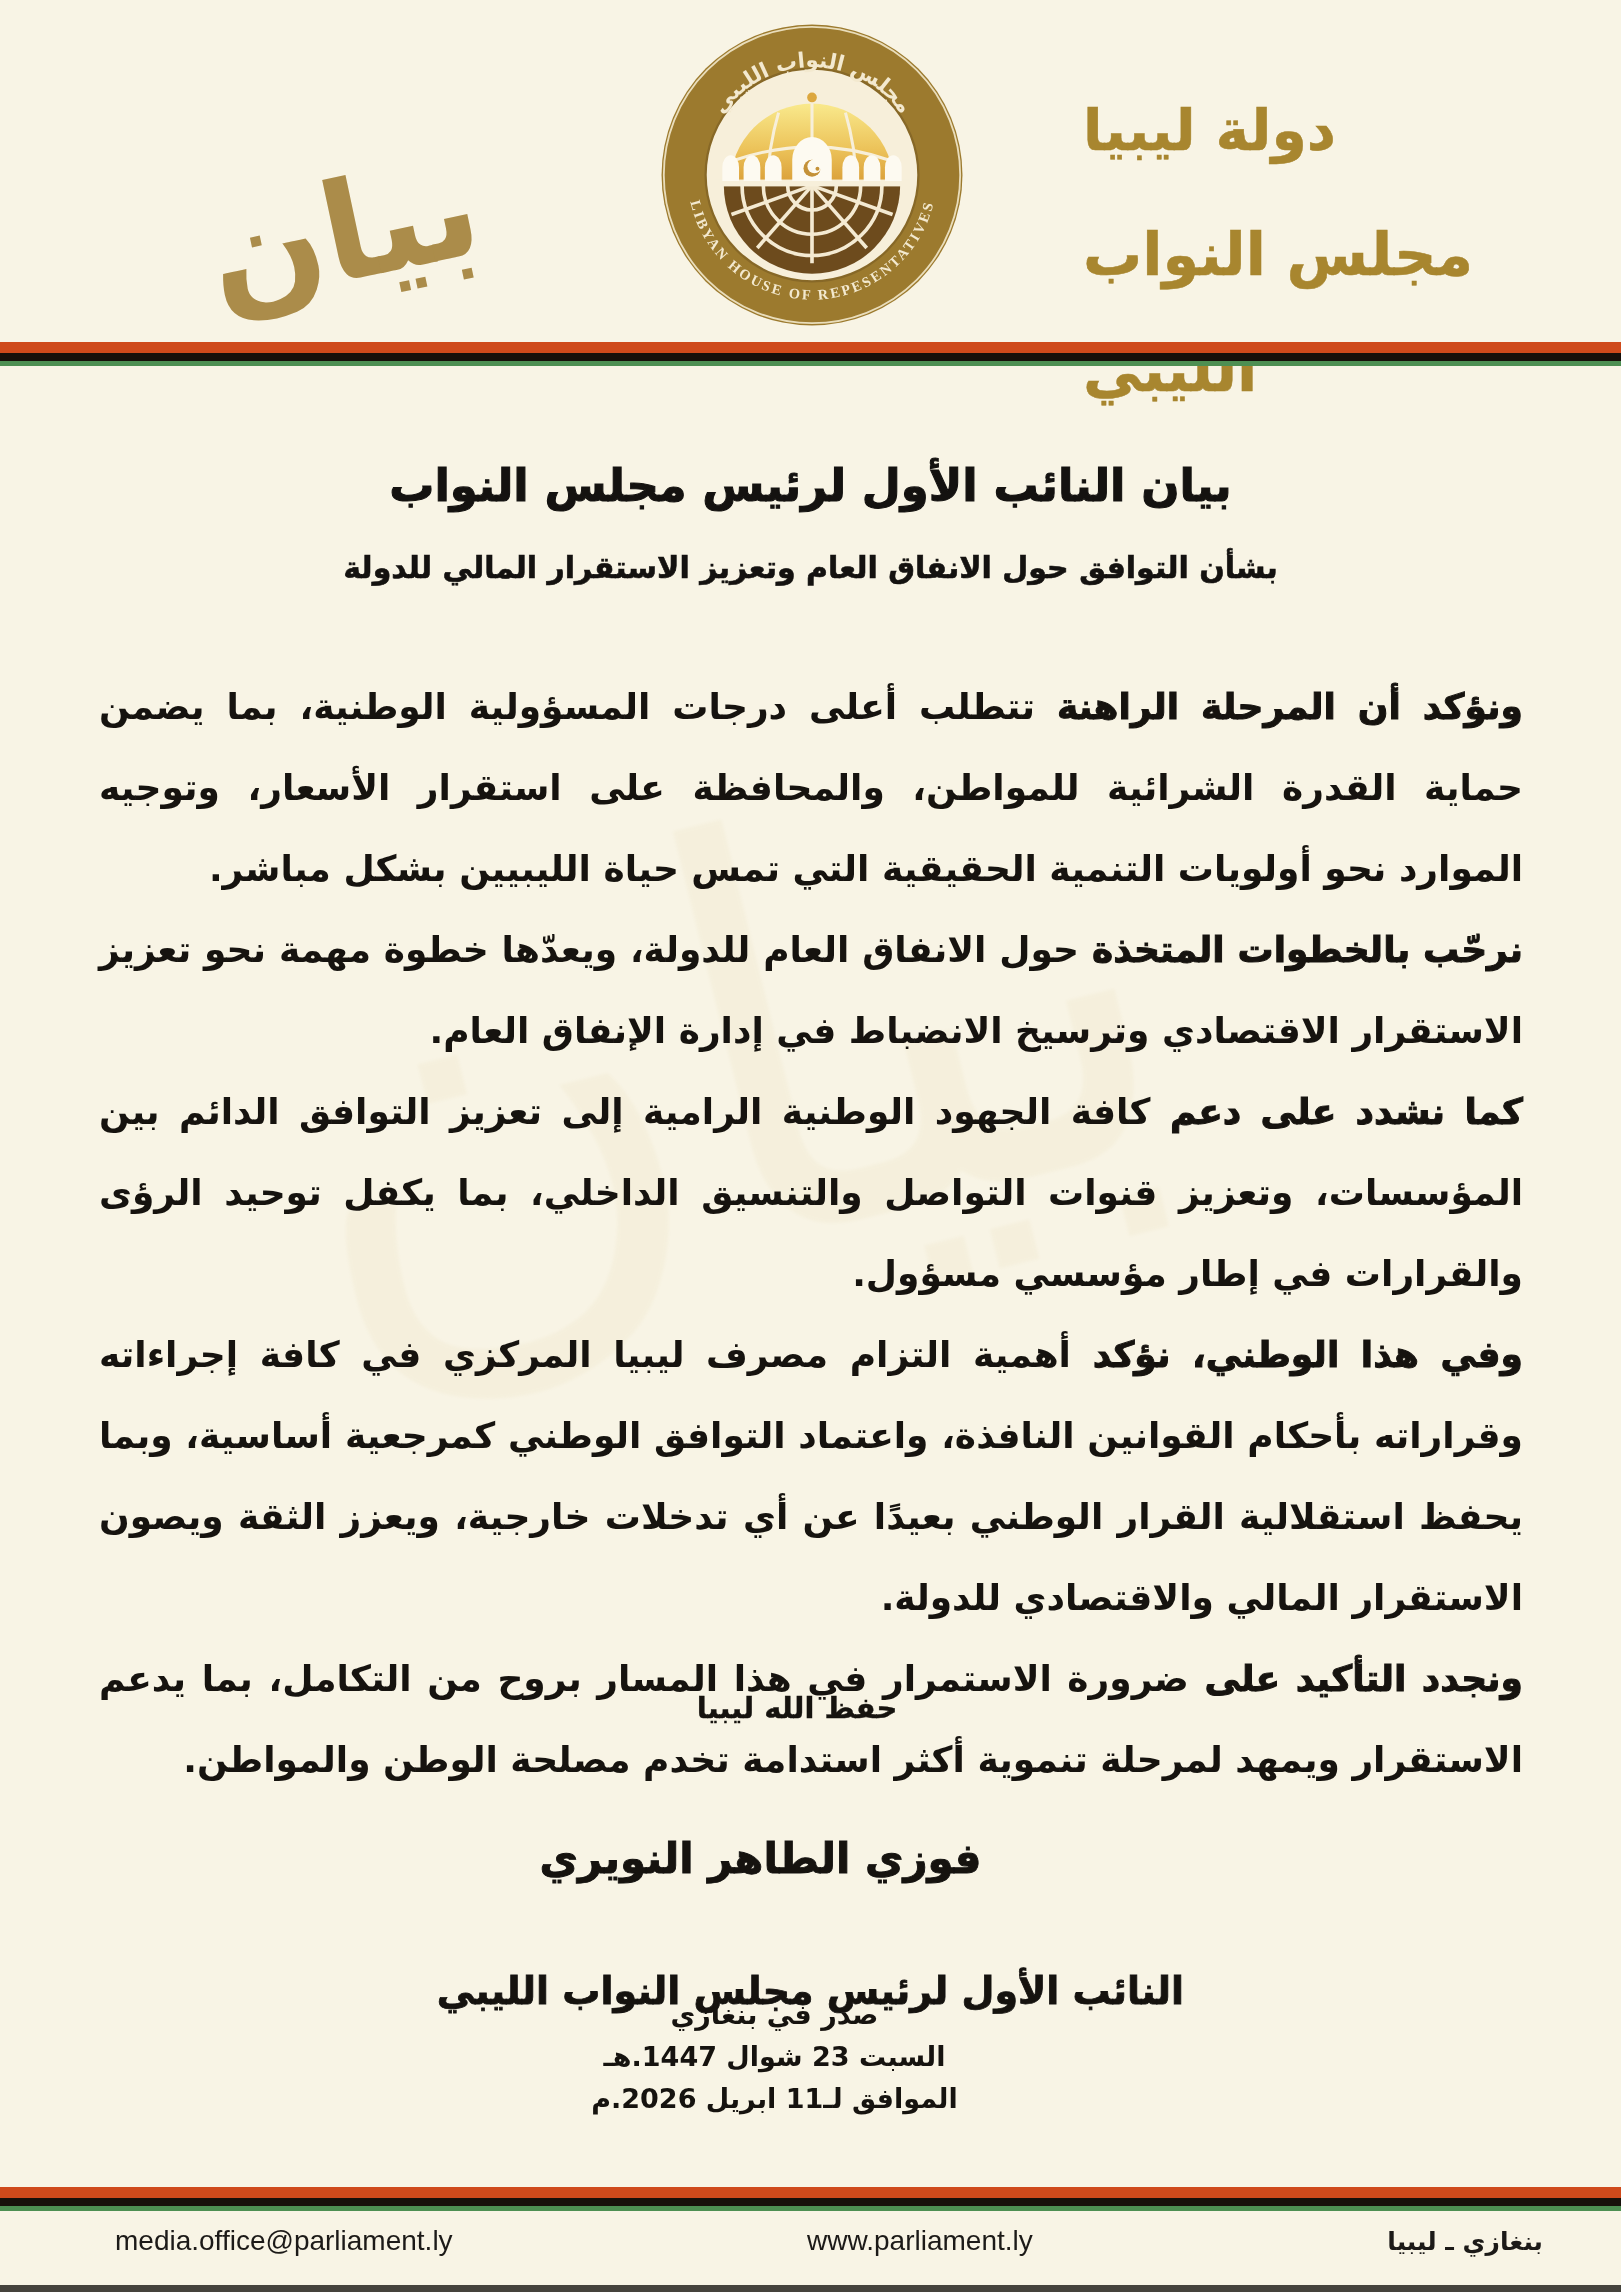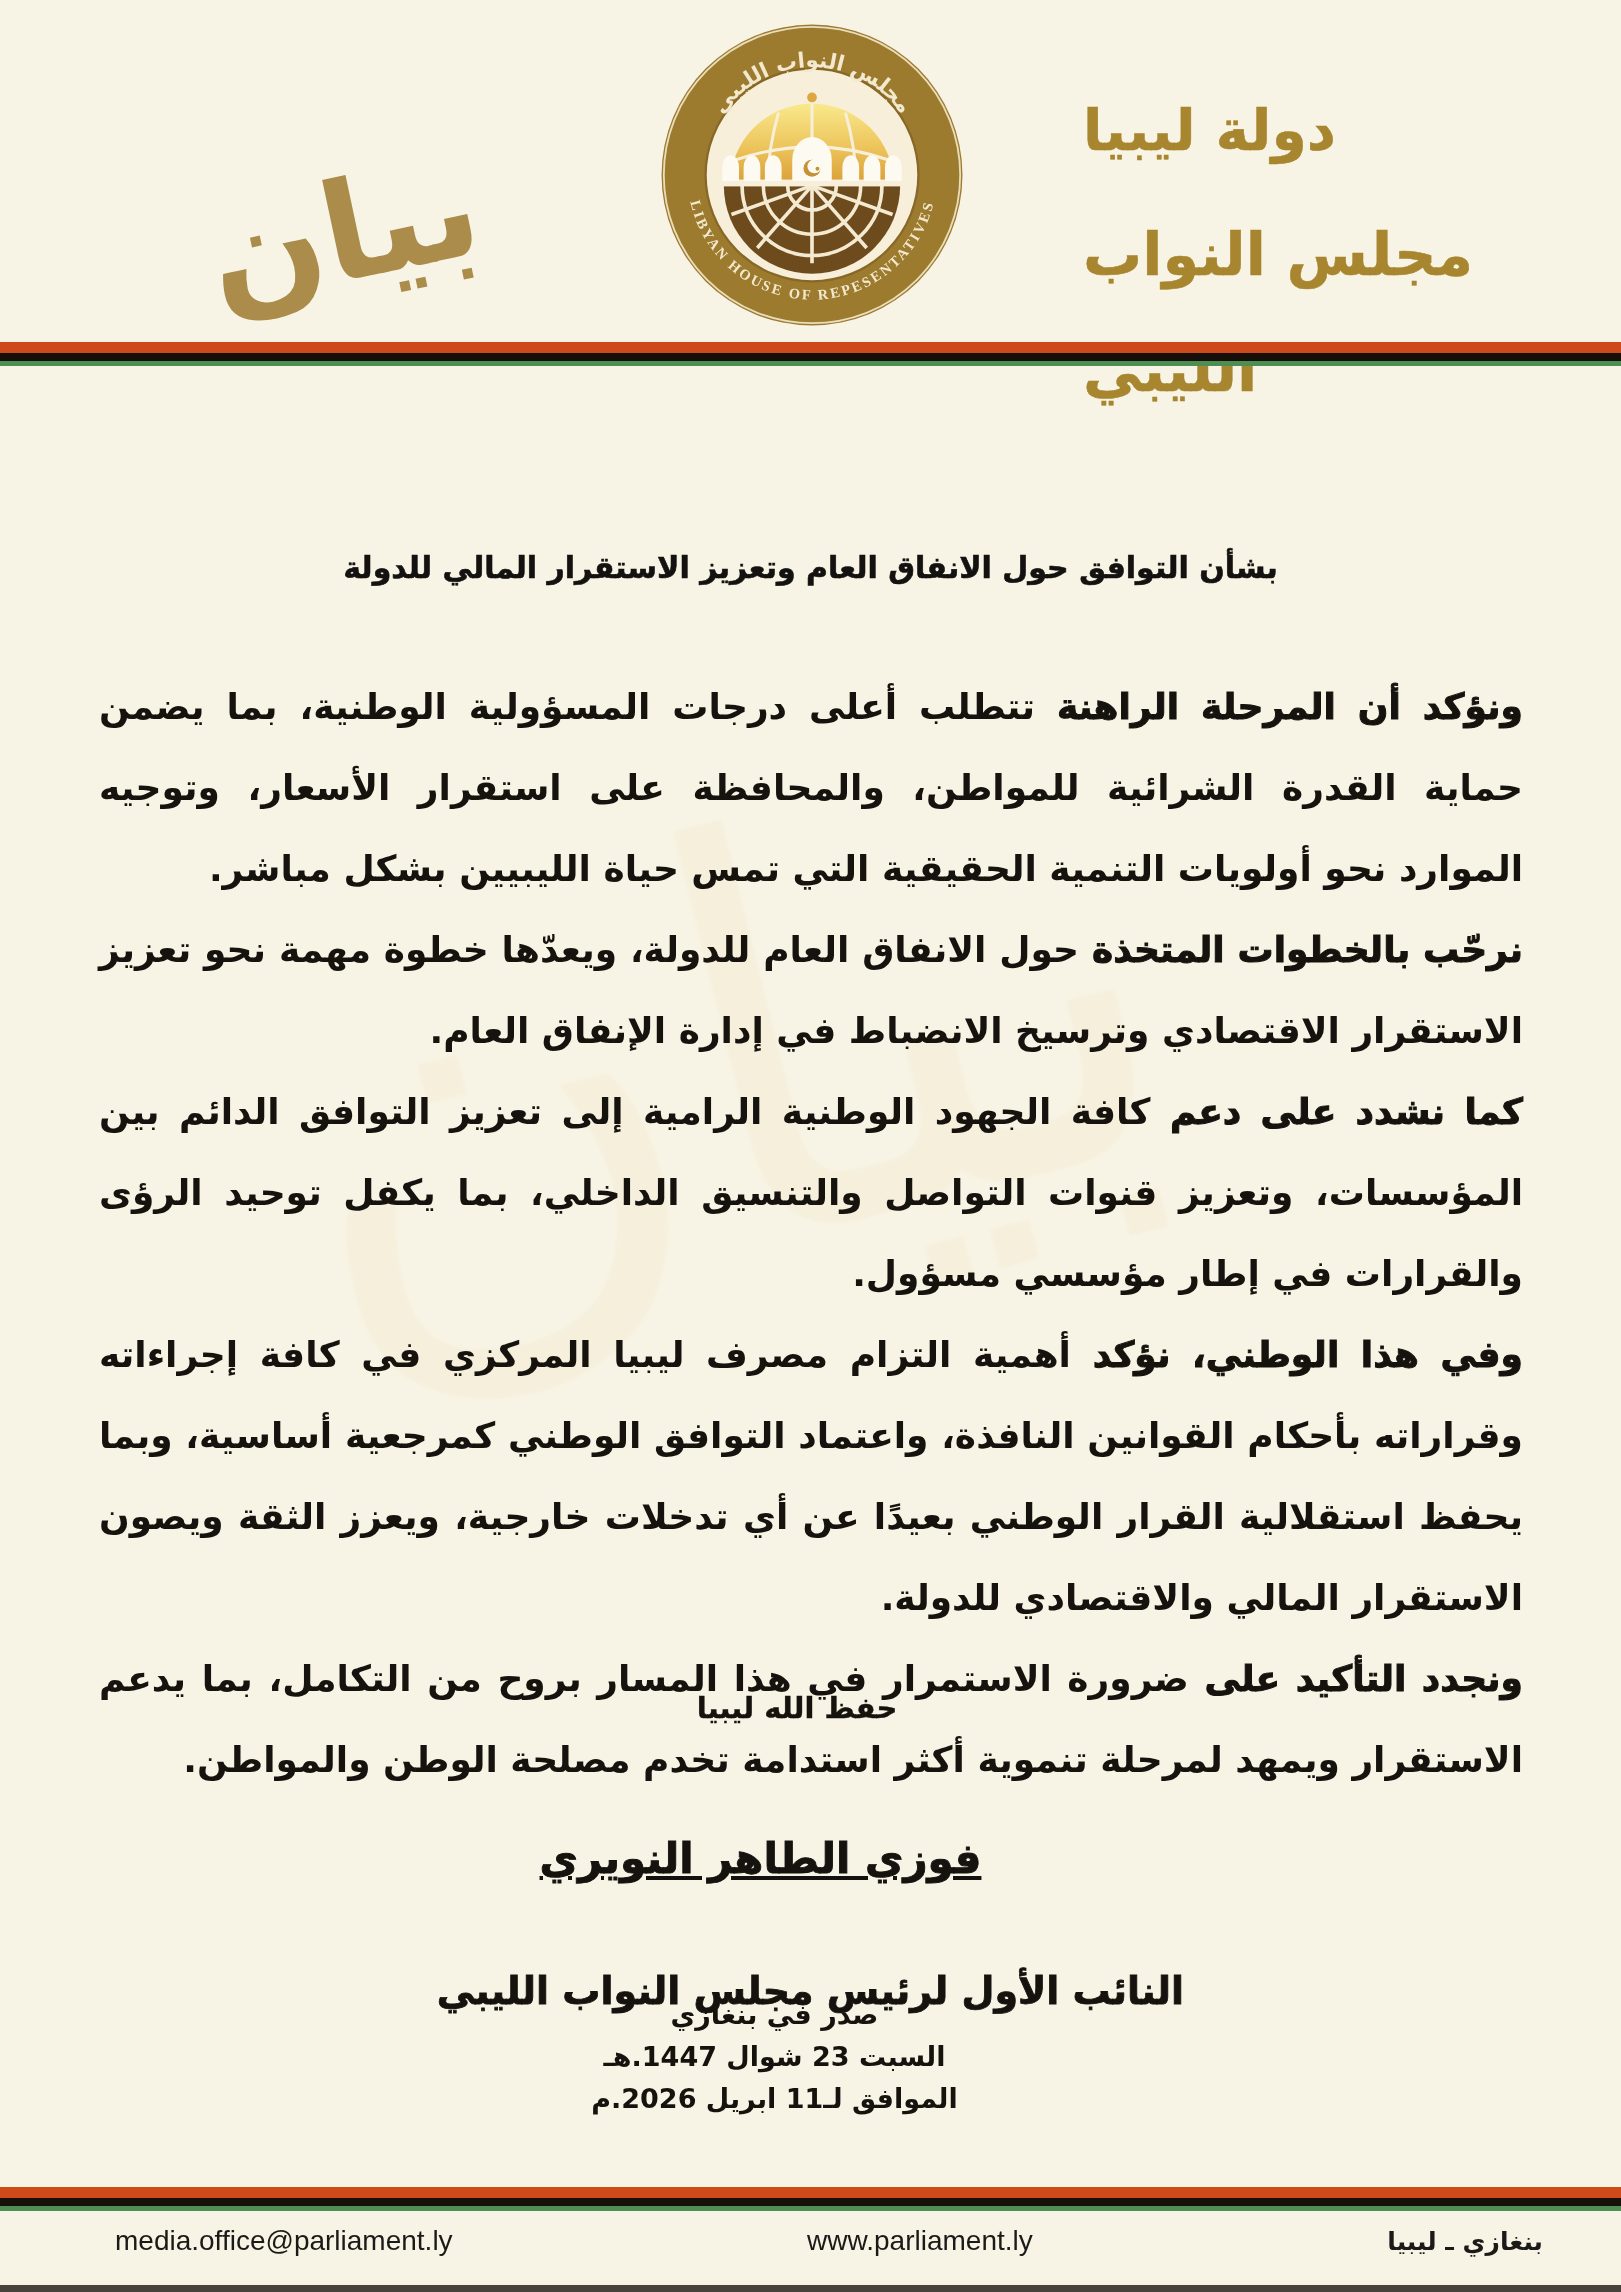--- a/index.html
+++ b/index.html
@@ -58,21 +58,21 @@
     pointer-events:none;
   }
   
   .blessing{
     position:absolute;top:1691px;left:0;width:1621px;text-align:center;direction:rtl;
     font-size:29px;font-weight:bold;-webkit-text-stroke:0.4px #16130f;
     transform:translateX(-13.4px);
   }
   .sig-name{
     position:absolute;top:1834px;left:0;width:1521px;text-align:center;direction:rtl;
-    font-size:42px;font-weight:bold;text-decoration:underline;-webkit-text-stroke:0.9px #141210;
+    font-size:42px;font-weight:bold;-webkit-text-stroke:0.9px #141210;
   }
   .sig-title{
     position:absolute;top:1969px;left:0;width:1621px;text-align:center;direction:rtl;
     font-size:38px;font-weight:bold;-webkit-text-stroke:0.8px #141210;
   }
   .dates{
     position:absolute;top:1994px;left:0;width:1621px;text-align:center;direction:rtl;
     font-size:27px;font-weight:bold;line-height:42px;
     transform:translateX(-36px);
   }
@@ -163,20 +163,21 @@
   </div>
 
   <div class="flag-stripe stripe-top">
     <div class="red"></div>
     <div class="black"></div>
     <div class="green"></div>
   </div>
 
   <div class="watermark">بيان</div>
 
+  <div class="doc-title">بيان النائب الأول لرئيس مجلس النواب</div>
   <div class="doc-subtitle">بشأن التوافق حول الانفاق العام وتعزيز الاستقرار المالي للدولة</div>
 
   <div class="body-text">
     <p><span class="lead">ونؤكد أن المرحلة الراهنة</span> <span>تتطلب أعلى درجات المسؤولية الوطنية، بما يضمن حماية القدرة الشرائية للمواطن، والمحافظة على استقرار الأسعار، وتوجيه الموارد نحو أولويات التنمية الحقيقية التي تمس حياة الليبيين بشكل مباشر.</span></p>
     <p><span class="lead">نرحّب بالخطوات المتخذة</span> <span>حول الانفاق العام للدولة، ويعدّها خطوة مهمة نحو تعزيز الاستقرار الاقتصادي وترسيخ الانضباط في إدارة الإنفاق العام.</span></p>
     <p><span class="lead">كما نشدد على دعم</span> <span>كافة الجهود الوطنية الرامية إلى تعزيز التوافق الدائم بين المؤسسات، وتعزيز قنوات التواصل والتنسيق الداخلي، بما يكفل توحيد الرؤى والقرارات في إطار مؤسسي مسؤول.</span></p>
     <p><span class="lead">وفي هذا الوطني، نؤكد</span> <span>أهمية التزام مصرف ليبيا المركزي في كافة إجراءاته وقراراته بأحكام القوانين النافذة، واعتماد التوافق الوطني كمرجعية أساسية، وبما يحفظ استقلالية القرار الوطني بعيدًا عن أي تدخلات خارجية، ويعزز الثقة ويصون الاستقرار المالي والاقتصادي للدولة.</span></p>
     <p><span class="lead">ونجدد التأكيد على</span> <span>ضرورة الاستمرار في هذا المسار بروح من التكامل، بما يدعم الاستقرار ويمهد لمرحلة تنموية أكثر استدامة تخدم مصلحة الوطن والمواطن.</span></p>
   </div>
 

